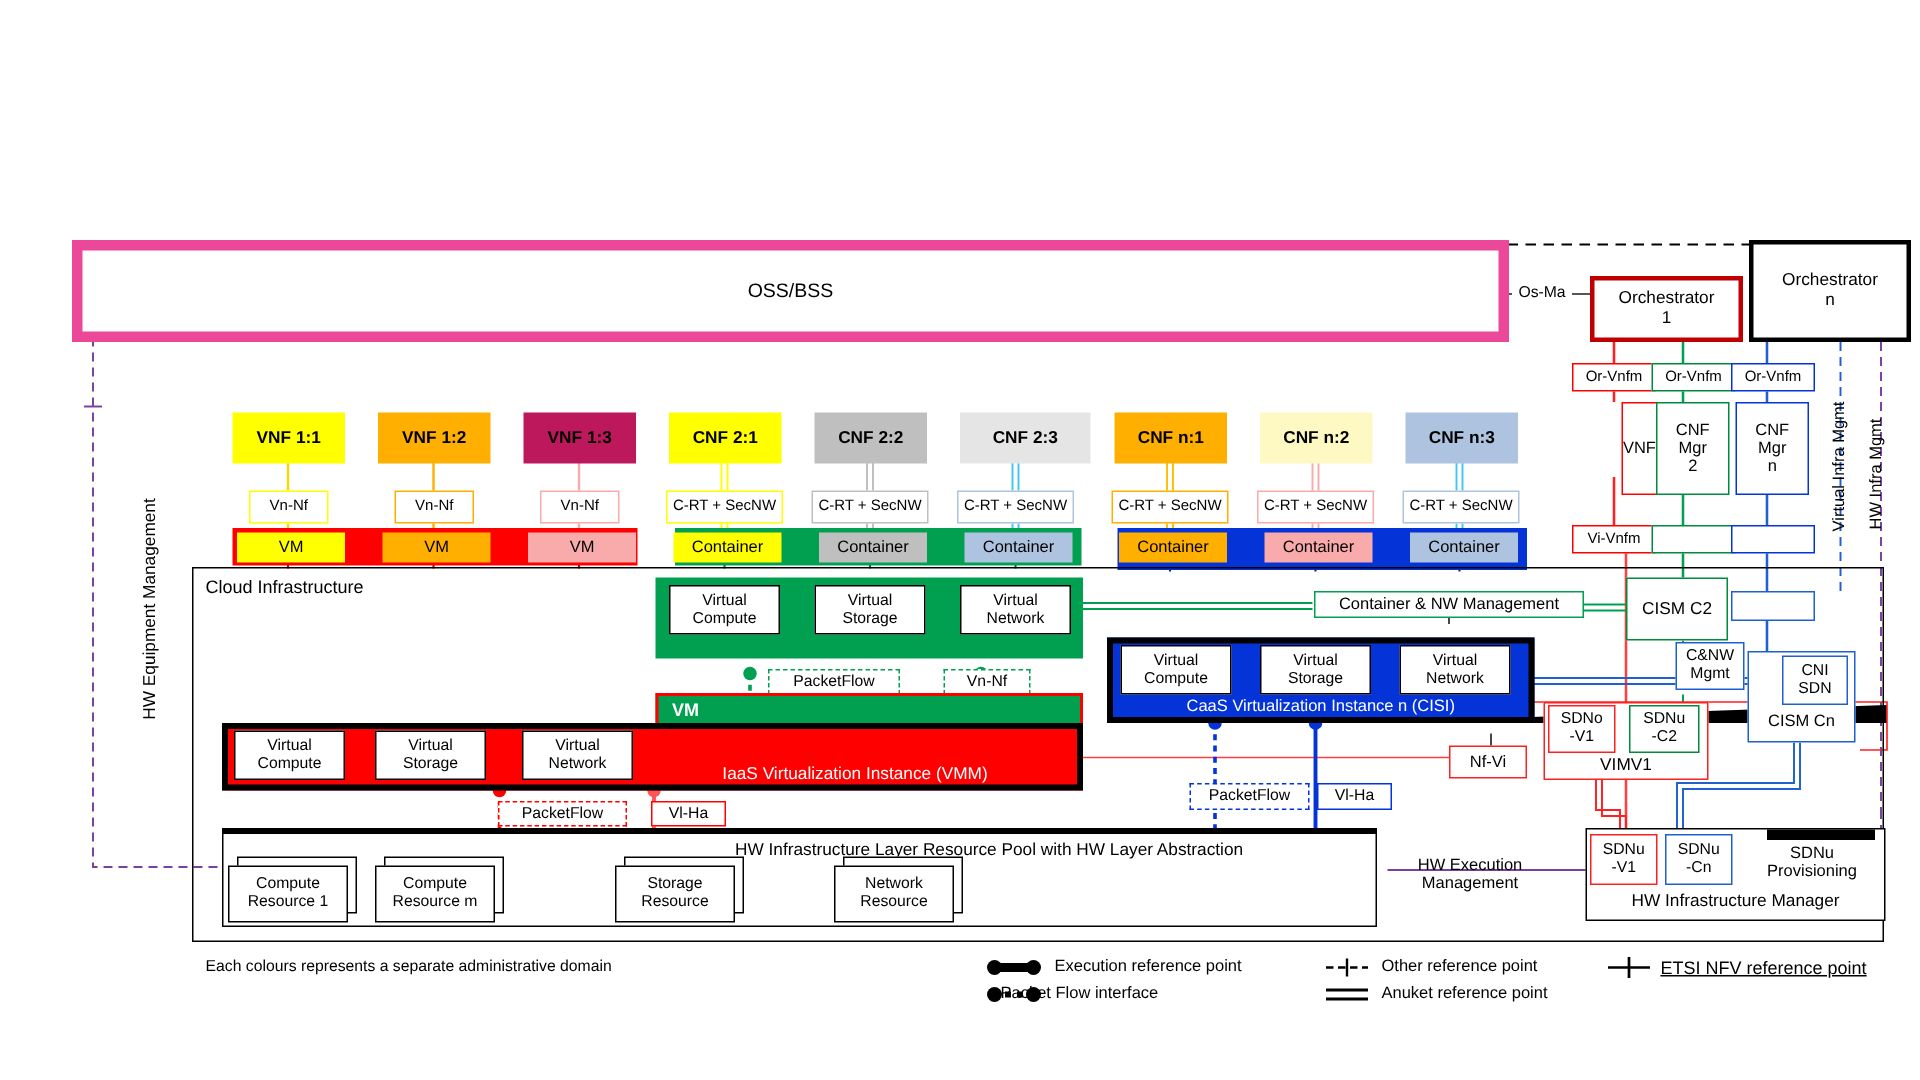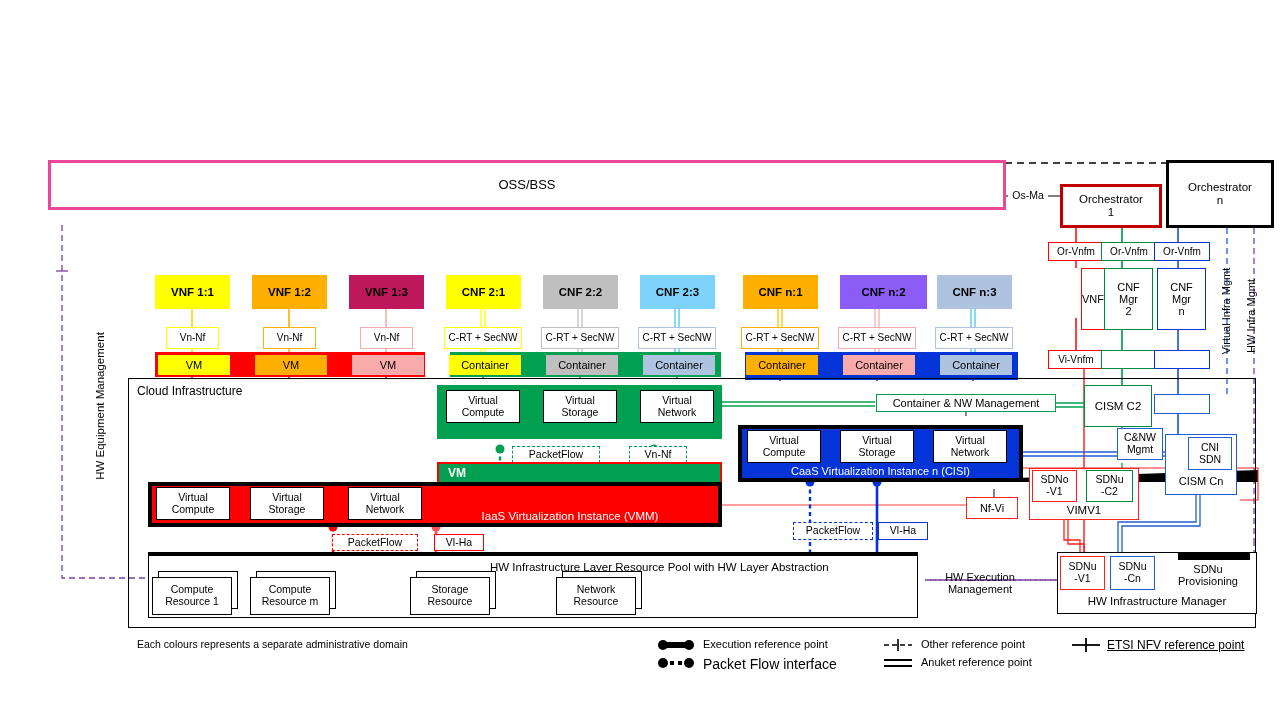--- a/index.html
+++ b/index.html
@@ -120,21 +120,21 @@
     <path d="M289,375 L289,379" stroke="#bb0000" stroke-width="1.4"></path>
     <path d="M386,375 L386,379" stroke="#bb0000" stroke-width="1.4"></path>
     <path d="M483,375 L483,379" stroke="#006b35" stroke-width="1.4"></path>
     <path d="M580,375 L580,379" stroke="#006b35" stroke-width="1.4"></path>
     <path d="M677,375 L677,379" stroke="#006b35" stroke-width="1.4"></path>
     <path d="M780,375 L780,381" stroke="#0022a0" stroke-width="1.4"></path>
     <path d="M877,375 L877,381" stroke="#0022a0" stroke-width="1.4"></path>
     <path d="M973,375 L973,381" stroke="#0022a0" stroke-width="1.4"></path>
   </svg>
 
-  <div class="abs ctr box" style="left:48px;top:160px;width:958px;height:50px;border:3px solid #ec4899;font-size:13px;">
+  <div class="abs ctr box" style="left:48px;top:160px;width:958px;height:68px;border:7px solid #ec4899;font-size:13px;">
     <span>OSS/BSS</span>
   </div>
 
   <div class="abs ctr refbox" style="left:1008px;top:186px;width:40px;height:20px;">
     <span>Os-Ma</span>
   </div>
 
   <div class="abs ctr box" style="left:1060px;top:184px;width:102px;height:44px;border:3px solid #c00000;font-size:11.5px;flex-direction:column;">
     <span>Orchestrator</span>
     <span>1</span>
@@ -198,39 +198,39 @@
       </div>
       <div class="abs ctr fnbox" style="left: 543px; top: 275px; width: 75px; height: 34px; background: rgb(191, 191, 191); font-size: 11.5px;">
         <span>CNF 2:2</span>
       </div>
       <div class="abs ctr" style="left: 541px; top: 327px; width: 78px; height: 22px; background: rgb(255, 255, 255); border: 1.2px solid rgb(191, 191, 191); font-size: 10px;">
         <span>C-RT + SecNW</span>
       </div>
       <div class="abs ctr" style="left: 546px; top: 355px; width: 72px; height: 20px; background: rgb(191, 191, 191); font-size: 11px;">
         <span>Container</span>
       </div>
-      <div class="abs ctr fnbox" style="left: 640px; top: 275px; width: 75px; height: 34px; background: #7dd3fc; font-size: 11.5px;">
+      <div class="abs ctr fnbox" style="left: 640px; top: 275px; width: 87px; height: 34px; background: #e5e5e5; font-size: 11.5px;">
         <span>CNF 2:3</span>
       </div>
       <div class="abs ctr" style="left: 638px; top: 327px; width: 78px; height: 22px; background: rgb(255, 255, 255); border: 1.2px solid rgb(174, 195, 224); font-size: 10px;">
         <span>C-RT + SecNW</span>
       </div>
       <div class="abs ctr" style="left: 643px; top: 355px; width: 72px; height: 20px; background: rgb(174, 195, 224); font-size: 11px;">
         <span>Container</span>
       </div>
       <div class="abs ctr fnbox" style="left: 743px; top: 275px; width: 75px; height: 34px; background: rgb(255, 175, 0); font-size: 11.5px;">
         <span>CNF n:1</span>
       </div>
       <div class="abs ctr" style="left: 741px; top: 327px; width: 78px; height: 22px; background: rgb(255, 255, 255); border: 1.2px solid rgb(255, 175, 0); font-size: 10px;">
         <span>C-RT + SecNW</span>
       </div>
       <div class="abs ctr" style="left: 746px; top: 355px; width: 72px; height: 20px; background: rgb(255, 175, 0); font-size: 11px;">
         <span>Container</span>
       </div>
-      <div class="abs ctr fnbox" style="left: 840px; top: 275px; width: 87px; height: 34px; background: #8b5cf6; font-size: 11.5px;">
+      <div class="abs ctr fnbox" style="left: 840px; top: 275px; width: 75px; height: 34px; background: #fef9c3; font-size: 11.5px;">
         <span>CNF n:2</span>
       </div>
       <div class="abs ctr" style="left: 838px; top: 327px; width: 78px; height: 22px; background: rgb(255, 255, 255); border: 1.2px solid rgb(249, 170, 170); font-size: 10px;">
         <span>C-RT + SecNW</span>
       </div>
       <div class="abs ctr" style="left: 843px; top: 355px; width: 72px; height: 20px; background: rgb(249, 170, 170); font-size: 11px;">
         <span>Container</span>
       </div>
       <div class="abs ctr fnbox" style="left: 937px; top: 275px; width: 75px; height: 34px; background: rgb(174, 195, 224); font-size: 11.5px;">
         <span>CNF n:3</span>
@@ -467,21 +467,21 @@
      <path d="M884,660 L912,660" stroke="#000" stroke-width="2"></path>
      <path d="M884,666 L912,666" stroke="#000" stroke-width="2"></path>
 
      <path d="M1072,645 L1100,645" stroke="#000" stroke-width="1.8"></path>
      <path d="M1086,638 L1086,652" stroke="#000" stroke-width="1.8"></path>
   </svg>
 
   <div class="abs" style="left:703px;top:638px;font-size:11px;">
      <span>Execution reference point</span>
   </div>
-  <div class="abs" style="left:703px;top:656px;font-size:14px;">
+  <div class="abs" style="left:667px;top:656px;font-size:11px;">
      <span>Packet Flow interface</span>
   </div>
   <div class="abs" style="left:921px;top:638px;font-size:11px;">
      <span>Other reference point</span>
   </div>
   <div class="abs" style="left:921px;top:656px;font-size:11px;">
      <span>Anuket  reference point</span>
   </div>
   <div class="abs" style="left:1107px;top:638px;font-size:12px;text-decoration:underline;">
      <span>ETSI NFV reference point</span>

